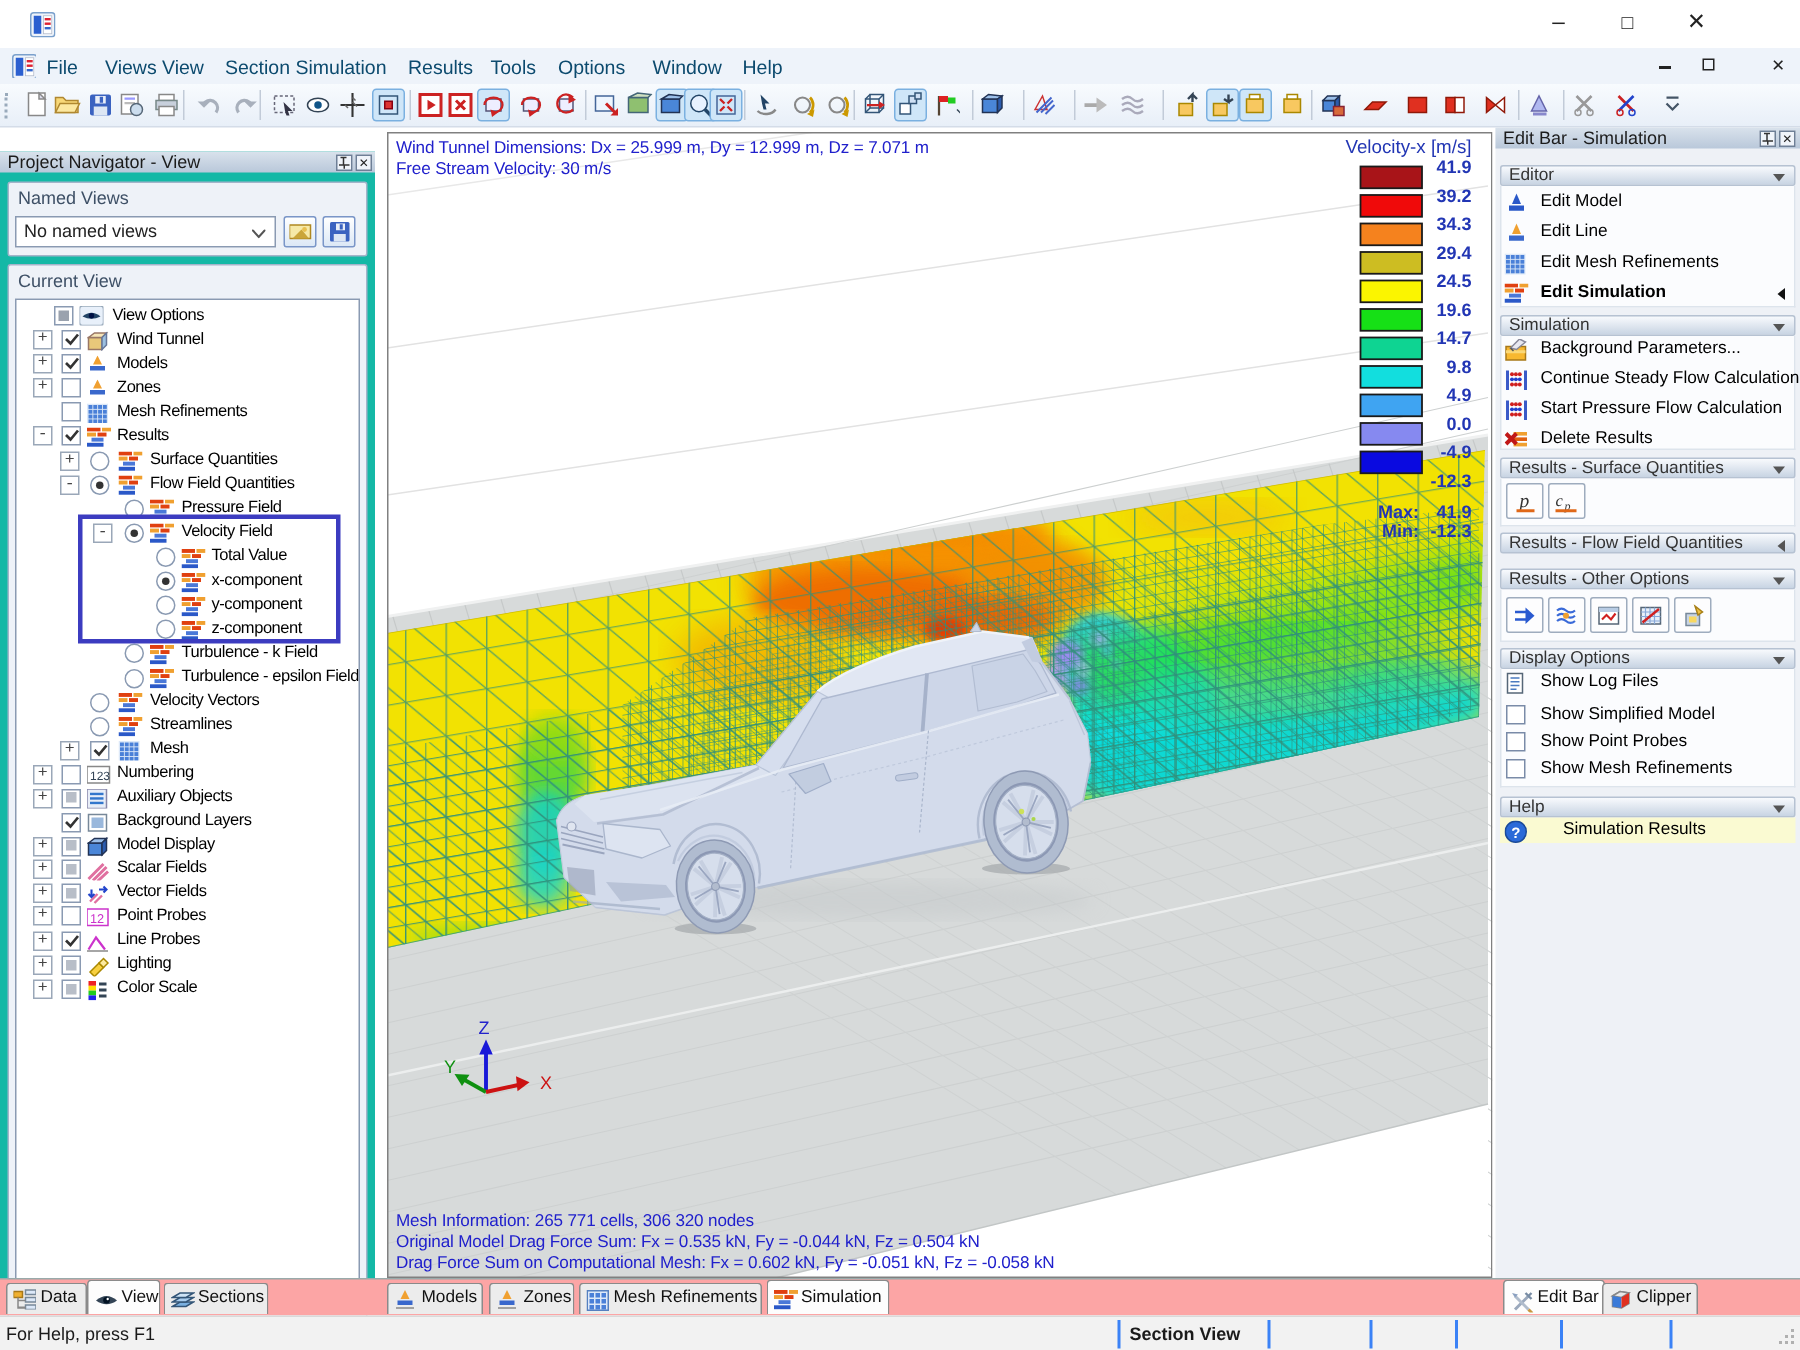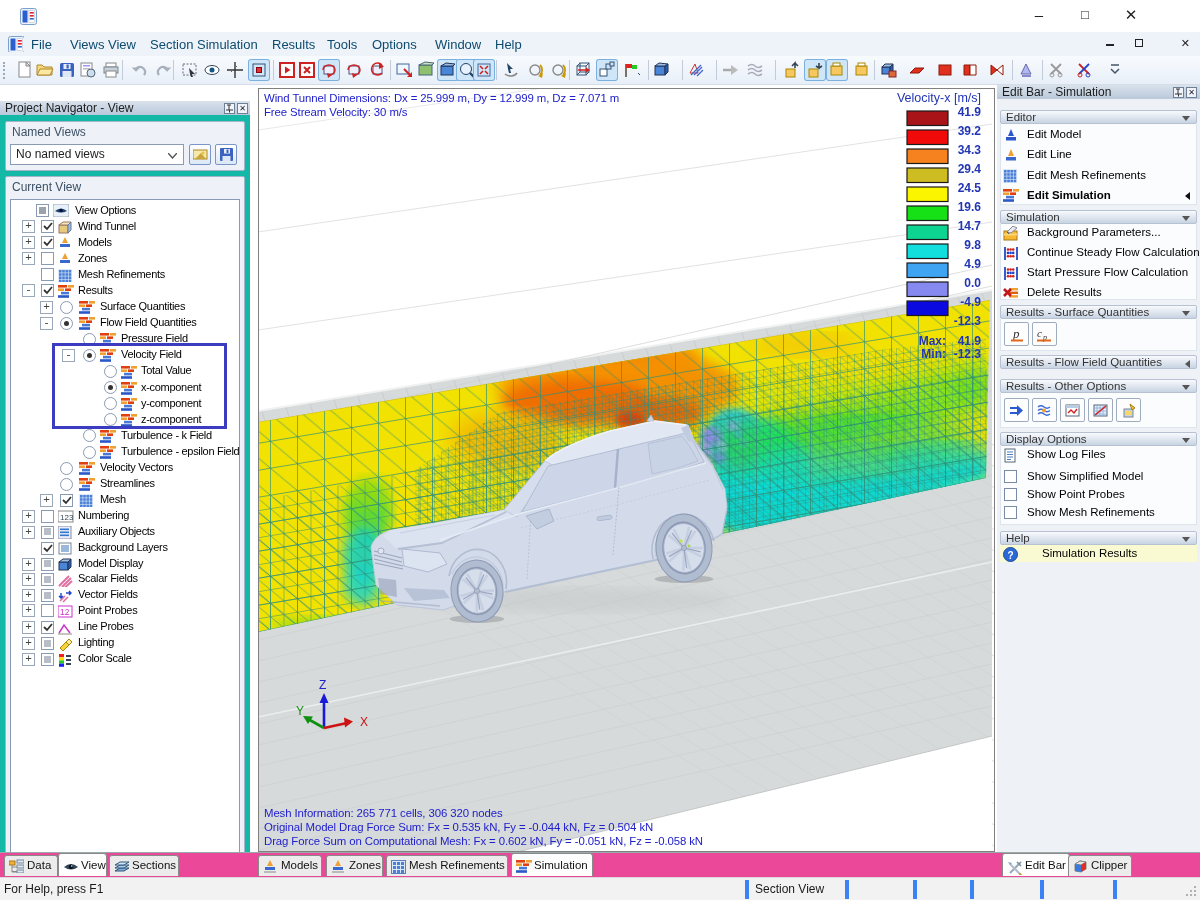--- a/index.html
+++ b/index.html
@@ -29,27 +29,27 @@
   .cb { position:absolute; width:13px; height:13px; border:1px solid #8a9ab2; background:#fff; }
   .rb { position:absolute; width:13px; height:13px; border:1px solid #8a9ab2; background:#fff; border-radius:50%; }
   .exp { position:absolute; width:13px; height:13px; border:1px solid #9aa7b8; background:#fff;
          font-size:11px; line-height:11px; text-align:center; color:#444; font-family:"Liberation Mono",monospace;}
   #rpanel { left:997px; top:85px; width:203px; height:767px; background:#eef1f6; }
   .sechdr { position:absolute; left:3px; width:197px; height:14px; border:1px solid #b6c2d2; border-radius:2px;
             background:linear-gradient(#f8fafd,#c8d4e3); font-size:11.5px; color:#333; line-height:13px; padding-left:5px; }
   .secbody { position:absolute; left:3px; width:197px; background:#fbfcfe; border:1px solid #dde4ec; border-top:none;}
   .ritem { position:absolute; font-size:11.5px; color:#000; white-space:nowrap; }
   .rbtn { position:absolute; width:25px; height:24px; background:#fdfdfe; border:1px solid #9eacbe; border-radius:2px; }
-  #tabstrip { left:0; top:852px; width:1200px; height:25px; background:#ec4899; }
+  #tabstrip { left:0; top:852px; width:1200px; height:25px; background:#fca5a5; }
   .tab { position:absolute; top:3px; height:21px; background:#ececec; border:1px solid #8a8a8a; border-bottom:none;
          border-radius:3px 3px 0 0; font-size:11.5px; color:#111; white-space:nowrap; }
   .tabact { background:#fdfdfd; top:1px; height:23px; }
   #statusbar { left:0; top:877px; width:1200px; height:23px; background:#f2f2f2; border-top:1px solid #d9d9d9;
                font-size:12px; color:#1a1a1a; }
-  .scell { position:absolute; top:2px; height:19px; border-left:4px solid #3b82f6; }
+  .scell { position:absolute; top:2px; height:19px; border-left:2px solid #3b82f6;font-weight:bold; }
 </style>
 </head>
 <body>
 <div id="titlebar" class="abs">
 <svg class="abs" style="left:20px;top:8px" width="17" height="17" viewBox="0 0 17 17">
       <rect x="0.5" y="0.5" width="16" height="16" rx="2" fill="#eef3fa" stroke="#7aa0cc"></rect>
       <rect x="2.5" y="2.5" width="5" height="12" fill="#2b5fd0"></rect>
       <rect x="9" y="2.5" width="5.5" height="12" fill="#fff" stroke="#b0b8c8" stroke-width="0.5"></rect>
       <rect x="9.8" y="4" width="4" height="1.6" fill="#d23"></rect>
       <rect x="9.8" y="7" width="4" height="1.6" fill="#d23"></rect>

